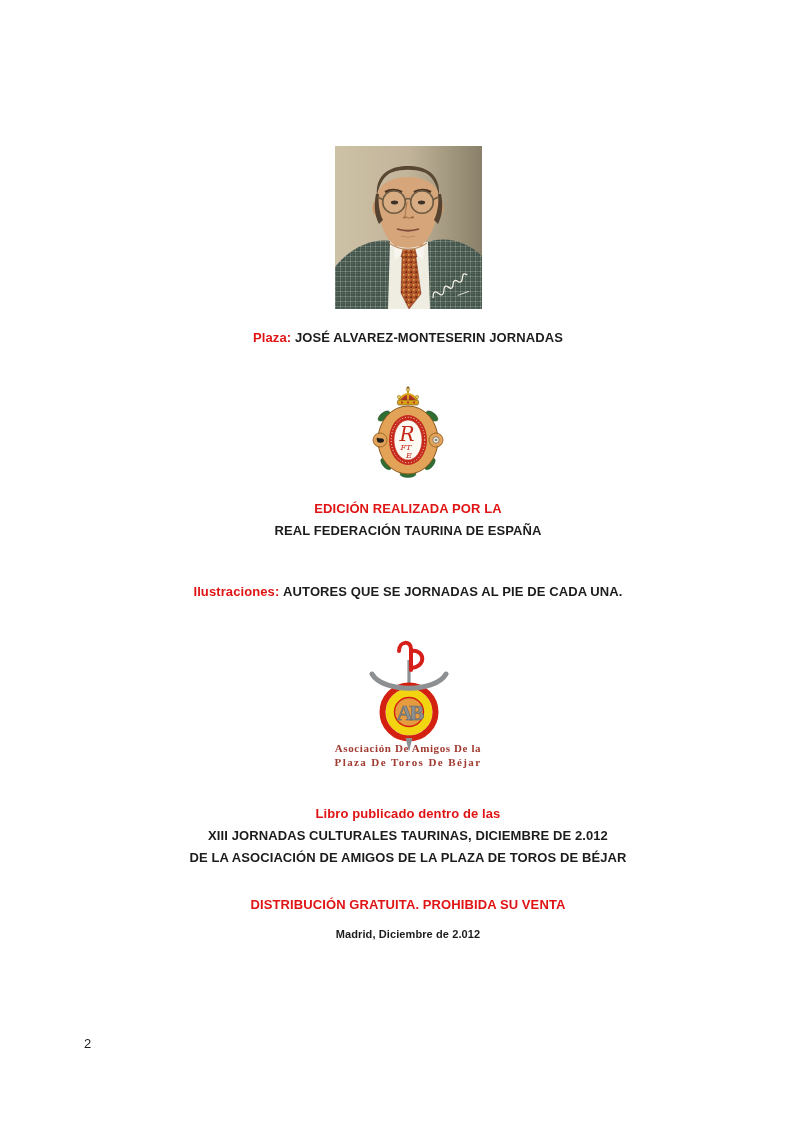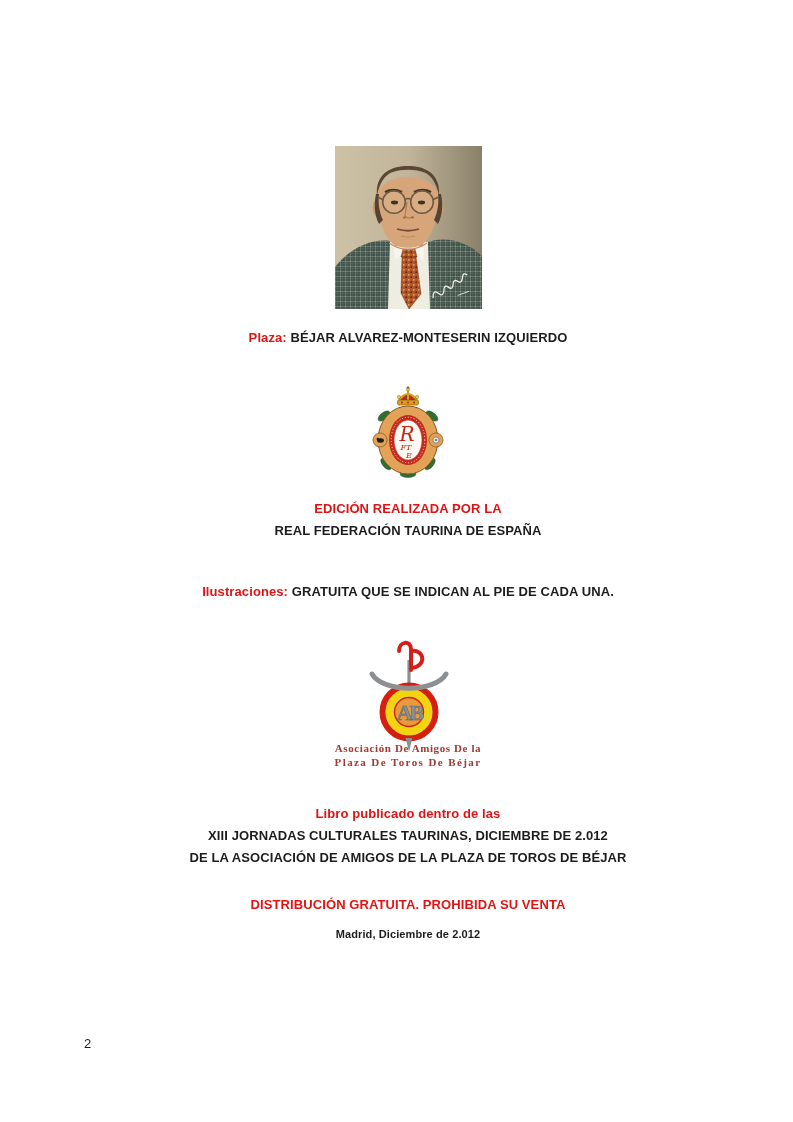--- a/index.html
+++ b/index.html
@@ -92,21 +92,21 @@
       <path d="M98.3 53.5 L103.5 51" fill="none"></path>
     </g>
     <g transform="rotate(-20 114 143)">
       <path d="M96 146 q3 -9 7 -2 q3 5 6 -2 q2 -5 5 -1 q3 5 6 -2 q2 -4 5 0 q3 4 6 -3 q2 -4 5 0" stroke="#f2efe4" stroke-width="1.3" fill="none"></path>
       <path d="M120 152 h12" stroke="#f2efe4" stroke-width="0.8"></path>
     </g>
   </svg>
 
   <div class="line" style="top:330px">
     <span class="lbl">Plaza:</span>
-    <span class="val">BÉJAR ALVAREZ-MONTESERIN IZQUIERDO</span>
+    <span class="val">JOSÉ ALVAREZ-MONTESERIN JORNADAS</span>
   </div>
 
   <svg class="emblem" viewBox="0 0 74 93" aria-hidden="true">
     <g fill="#2f6d33" stroke="#1d4d22" stroke-width="0.5">
       <ellipse cx="13" cy="31" rx="7" ry="3.4" transform="rotate(-38 13 31)"></ellipse>
       <ellipse cx="61" cy="31" rx="7" ry="3.4" transform="rotate(38 61 31)"></ellipse>
       <ellipse cx="8" cy="55" rx="7" ry="3.4" transform="rotate(-85 8 55)"></ellipse>
       <ellipse cx="66" cy="55" rx="7" ry="3.4" transform="rotate(85 66 55)"></ellipse>
       <ellipse cx="15" cy="79" rx="7" ry="3.4" transform="rotate(-130 15 79)"></ellipse>
       <ellipse cx="59" cy="79" rx="7" ry="3.4" transform="rotate(130 59 79)"></ellipse>
@@ -146,21 +146,21 @@
       <text x="35" y="65" font-size="8">FT</text>
       <text x="38" y="73" font-size="8">E</text>
     </g>
   </svg>
 
   <div class="line red" style="top:501px">EDICIÓN REALIZADA POR LA</div>
   <div class="line" style="top:523px">REAL FEDERACIÓN TAURINA DE ESPAÑA</div>
 
   <div class="line" style="top:584px">
     <span class="lbl">Ilustraciones:</span>
-    <span class="val">GRATUITA QUE SE INDICAN AL PIE DE CADA UNA.</span>
+    <span class="val">AUTORES QUE SE JORNADAS AL PIE DE CADA UNA.</span>
   </div>
 
   <svg class="assoc" viewBox="0 0 130 120" aria-hidden="true">
     <rect x="64.4" y="24" width="3.2" height="80" fill="#8d9092"></rect>
     <circle cx="66" cy="76" r="23.5" fill="#f2d410"></circle>
     <circle cx="66" cy="76" r="14.5" fill="#e69b3e" stroke="#d32011" stroke-width="1.4"></circle>
     <text x="66" y="84" font-size="22" font-weight="bold" font-family="'Liberation Serif',serif" fill="#8d9092" stroke="#63666a" stroke-width="0.6" text-anchor="middle" letter-spacing="-3">AB</text>
     <circle cx="66" cy="76" r="26.5" fill="none" stroke="#d32011" stroke-width="6"></circle>
     <path d="M29 38 C40 57 92 57 103 38" stroke="#8d9092" stroke-width="5" fill="none" stroke-linecap="round"></path>
     <g>

